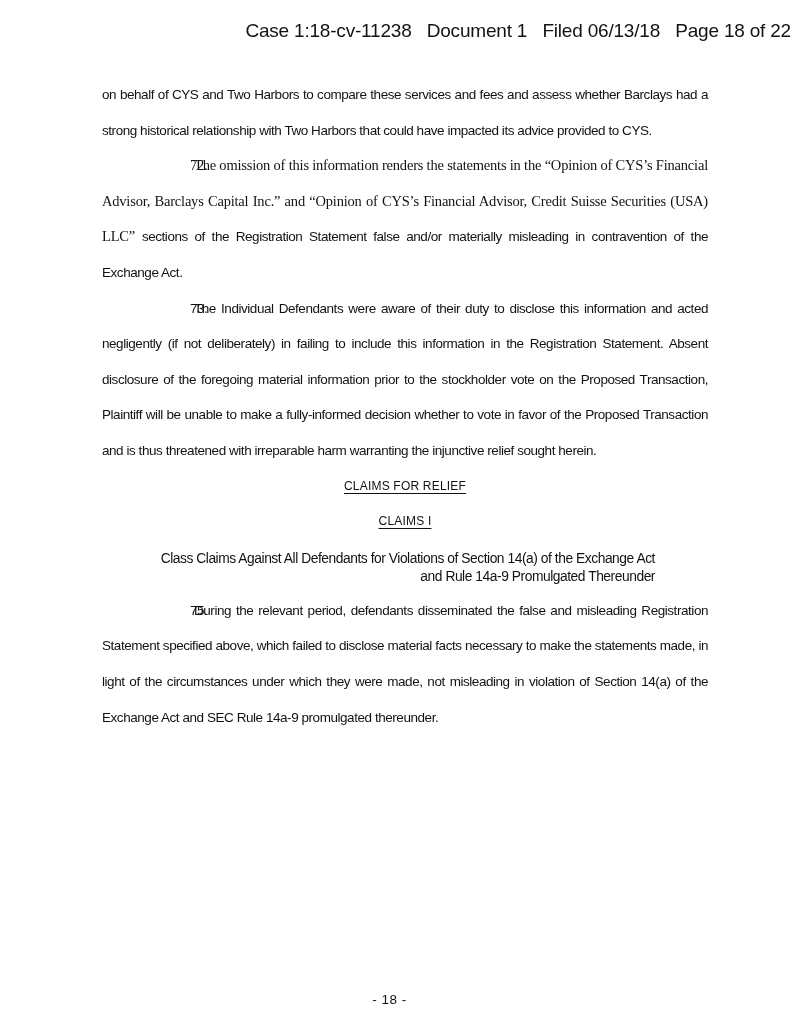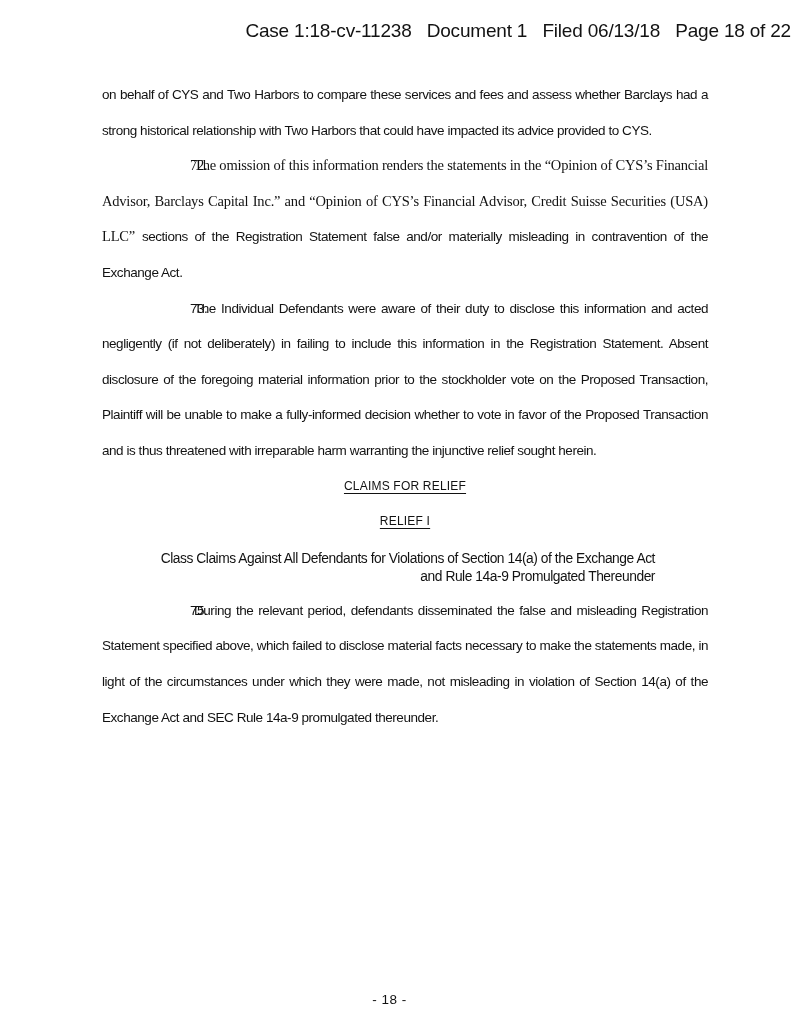--- a/index.html
+++ b/index.html
@@ -93,21 +93,21 @@
   <div class="content">
 
     <p class="para-cont">on behalf of CYS and Two Harbors to compare these services and fees and assess whether Barclays had a strong historical relationship with Two Harbors that could have impacted its advice provided to CYS.</p>
 
     <p class="para"><span class="pnum serif">72.</span><span class="serif">The omission of this information renders the statements in the “Opinion of CYS’s Financial Advisor, Barclays Capital Inc.” and “Opinion of CYS’s Financial Advisor, Credit Suisse Securities (USA) LLC” </span><span>sections of the Registration Statement false and/or materially misleading in contravention of the Exchange Act.</span></p>
 
     <p class="para"><span class="pnum">73.</span><span>The Individual Defendants were aware of their duty to disclose this information and acted negligently (if not deliberately) in failing to include this information in the Registration Statement.  Absent disclosure of the foregoing material information prior to the stockholder vote on the Proposed Transaction, Plaintiff will be unable to make a fully-informed decision whether to vote in favor of the Proposed Transaction and is thus threatened with irreparable harm warranting the injunctive relief sought herein.</span></p>
 
     <p class="heading"><span class="underlined">CLAIMS FOR RELIEF</span></p>
 
-    <p class="heading"><span class="underlined">RELIEF I</span></p>
+    <p class="heading"><span class="underlined">CLAIMS I</span></p>
 
     <p class="class-heading">Class Claims Against All Defendants for Violations of Section 14(a) of the Exchange Act and Rule 14a-9 Promulgated Thereunder</p>
 
 
     <p class="para"><span class="pnum">75.</span><span>During the relevant period, defendants disseminated the false and misleading Registration Statement specified above, which failed to disclose material facts necessary to make the statements made, in light of the circumstances under which they were made, not misleading in violation of Section 14(a) of the Exchange Act and SEC Rule 14a-9 promulgated thereunder.</span></p>
 
 
   </div>
 
   <div class="doc-footer">- 18 -</div>

